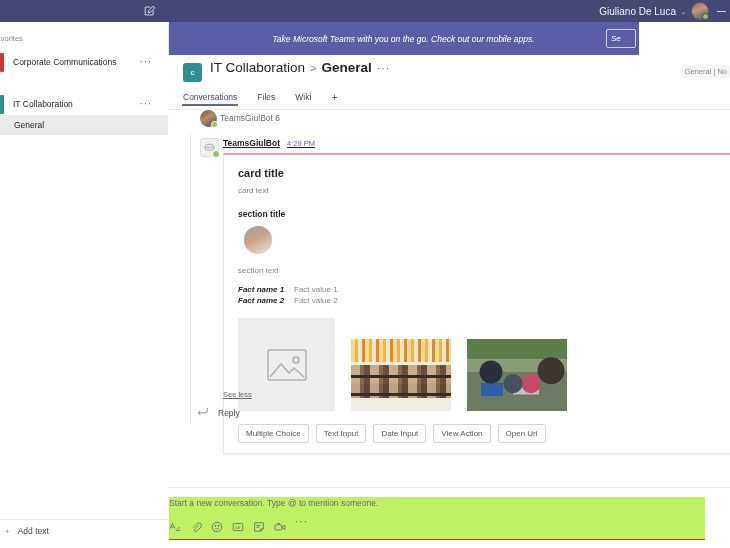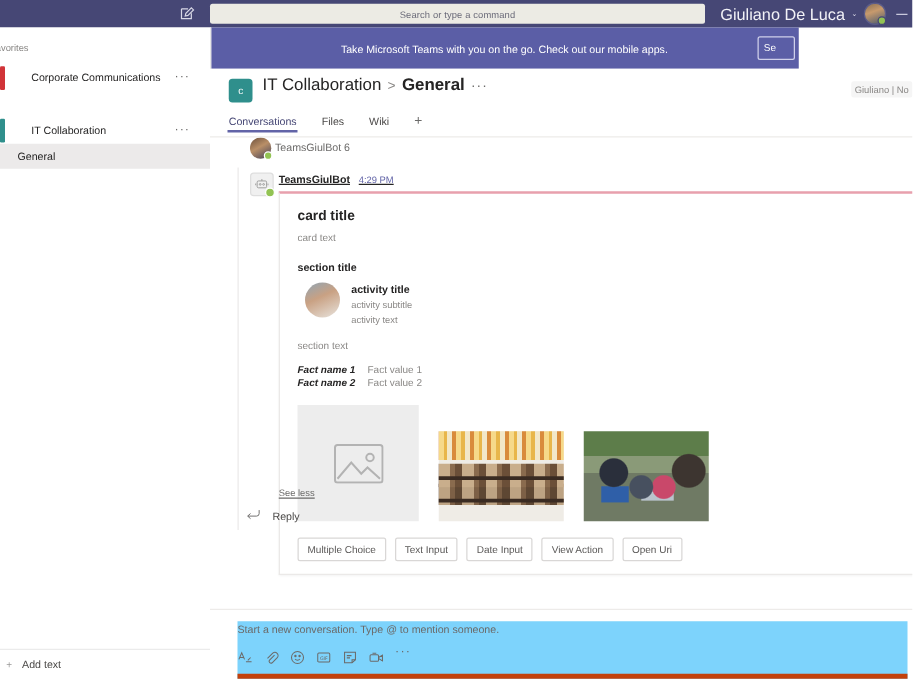--- a/index.html
+++ b/index.html
@@ -24,39 +24,39 @@
     position:absolute;left:168px;top:3px;width:396px;height:16px;
     background:#ecebe4;border-radius:2px;
     display:flex;align-items:center;justify-content:center;
   }
   .searchbox span{
     font-size:7.5px;color:#6a6a78;letter-spacing:.1px;
   }
   .userzone{
     position:absolute;right:4px;top:0;height:22px;display:flex;align-items:center;gap:5px;
   }
-  .username{font-size:13px;color:#f2f2f7;white-space:nowrap;}
+  .username{font-size:10px;color:#f2f2f7;white-space:nowrap;}
   .chev{font-size:6px;color:#d5d5e3;}
   .avatar-top{
     width:16px;height:16px;border-radius:50%;
     background:linear-gradient(160deg,#8a6f52 0%,#c79a6d 40%,#4a5a6e 100%);
     position:relative;border:1px solid #5b5c8a;
   }
   .avatar-top::after{
     content:"";position:absolute;right:-1px;bottom:-1px;width:5px;height:5px;
     border-radius:50%;background:#92c353;border:1px solid #464775;
   }
   .topbar-dash{
     width:9px;height:1px;background:#c9c9dd;margin-left:3px;
   }
 
   
   .banner{
     position:absolute;left:168px;top:22px;width:471px;height:33px;
-    background:#5b5ea6;display:flex;align-items:center;
+    background:#5b5ea6;display:flex;align-items:center;font-style:italic;
   }
   .banner-text{
     position:absolute;left:0;right:0;text-align:center;
     font-size:8.5px;color:#ffffff;
   }
   .banner-btn{
     position:absolute;right:3px;top:7px;width:30px;height:19px;
     border:1px solid #cfd0ea;border-radius:2px;
     color:#ffffff;font-size:8px;
     display:flex;align-items:center;padding-left:4px;
@@ -72,21 +72,21 @@
   .fav-head{
     position:absolute;left:-8px;top:12px;font-size:7.5px;color:#8a8886;
     white-space:nowrap;
   }
   .team-row{
     position:absolute;left:0;width:168px;height:24px;
     display:flex;align-items:center;box-sizing:border-box;
   }
   .team-bar{width:4px;height:19px;border-radius:1px;margin-left:0px;}
   .team-name{
-    font-size:8.5px;color:#252424;margin-left:21px;white-space:nowrap;
+    font-size:8.5px;color:#252424;margin-left:9px;white-space:nowrap;
   }
   .team-more{
     position:absolute;right:16px;font-size:10px;color:#6b6a69;letter-spacing:.8px;
     line-height:0;
   }
   .chan-row{
     position:absolute;left:0;width:168px;height:20px;display:flex;align-items:center;
   }
   .chan-row.sel{background:#eceaea;}
   .chan-name{font-size:8.5px;color:#252424;margin-left:14px;}
@@ -238,22 +238,22 @@
   .msg-rail{
     position:absolute;left:22px;top:0;width:1px;height:290px;background:#eceaea;
   }
 
   
   .compose-wrap{
     position:absolute;left:0;bottom:0;width:562px;height:60px;background:#ffffff;
     border-top:1px solid #edebe9;
   }
   .compose-box{
-    position:absolute;left:22px;top:9px;width:536px;height:42px;
-    background:#7dd3fc;border-bottom:4px solid #c2410c;
+    position:absolute;left:1px;top:9px;width:536px;height:42px;
+    background:#bef264;border-bottom:1px solid #c2410c;
   }
   .compose-ph{
     position:absolute;left:0;top:1px;font-size:8.5px;color:#6b6a69;
   }
   .compose-icons{
     position:absolute;left:0;top:22px;display:flex;align-items:center;gap:9px;
     color:#6b6a69;
   }
   .ci{width:12px;height:12px;color:#6b6a69;display:block;}
   .ci-dots{font-size:10px;color:#6b6a69;letter-spacing:1px;line-height:0;position:relative;top:-3px;}
@@ -264,23 +264,20 @@
 <div class="app">
 
   <div class="topbar">
     <span class="compose-ic">
       <svg viewBox="0 0 16 16" width="14" height="14" fill="none" stroke="currentColor" stroke-width="1.1">
         <path d="M2.5 3.5h6M2.5 3.5v9h9v-5"></path>
         <path d="M8.5 9.5l5-5-2-2-5 5-.6 2.6z"></path>
       </svg>
     </span>
 
-    <div class="searchbox">
-      <span>Search or type a command</span>
-    </div>
 
     <div class="userzone">
       <span class="username">Giuliano De Luca</span>
       <span class="chev">⌄</span>
       <span class="avatar-top"></span>
       <span class="topbar-dash"></span>
     </div>
   </div>
 
   <div class="banner">
@@ -316,21 +313,21 @@
   <div class="content">
 
     <div class="chan-head">
       <span class="team-icon">c</span>
       <div class="crumb">
         <span class="team-t">IT Collaboration</span>
         <span class="sep">&gt;</span>
         <span class="chan-t">General</span>
         <span class="dots">···</span>
       </div>
-      <span class="privacy">Giuliano | No</span>
+      <span class="privacy">General | No</span>
 
       <div class="tabs">
         <span class="tab active">Conversations</span>
         <span class="tab">Files</span>
         <span class="tab">Wiki</span>
         <span class="tab-plus">+</span>
       </div>
       <div class="head-rule"></div>
     </div>
 
@@ -359,25 +356,20 @@
         </div>
 
         <div class="card">
           <div class="card-title">card title</div>
           <div class="card-text">card text</div>
 
           <div class="section-title">section title</div>
 
           <div class="activity">
             <span class="act-av"></span>
-            <div>
-              <div class="act-title">activity title</div>
-              <div class="act-sub">activity subtitle</div>
-              <div class="act-text">activity text</div>
-            </div>
           </div>
 
           <div class="section-text">section text</div>
 
           <div class="facts">
             <div class="fact">
               <span class="fact-n">Fact name 1</span>
               <span class="fact-v">Fact value 1</span>
             </div>
             <div class="fact">

